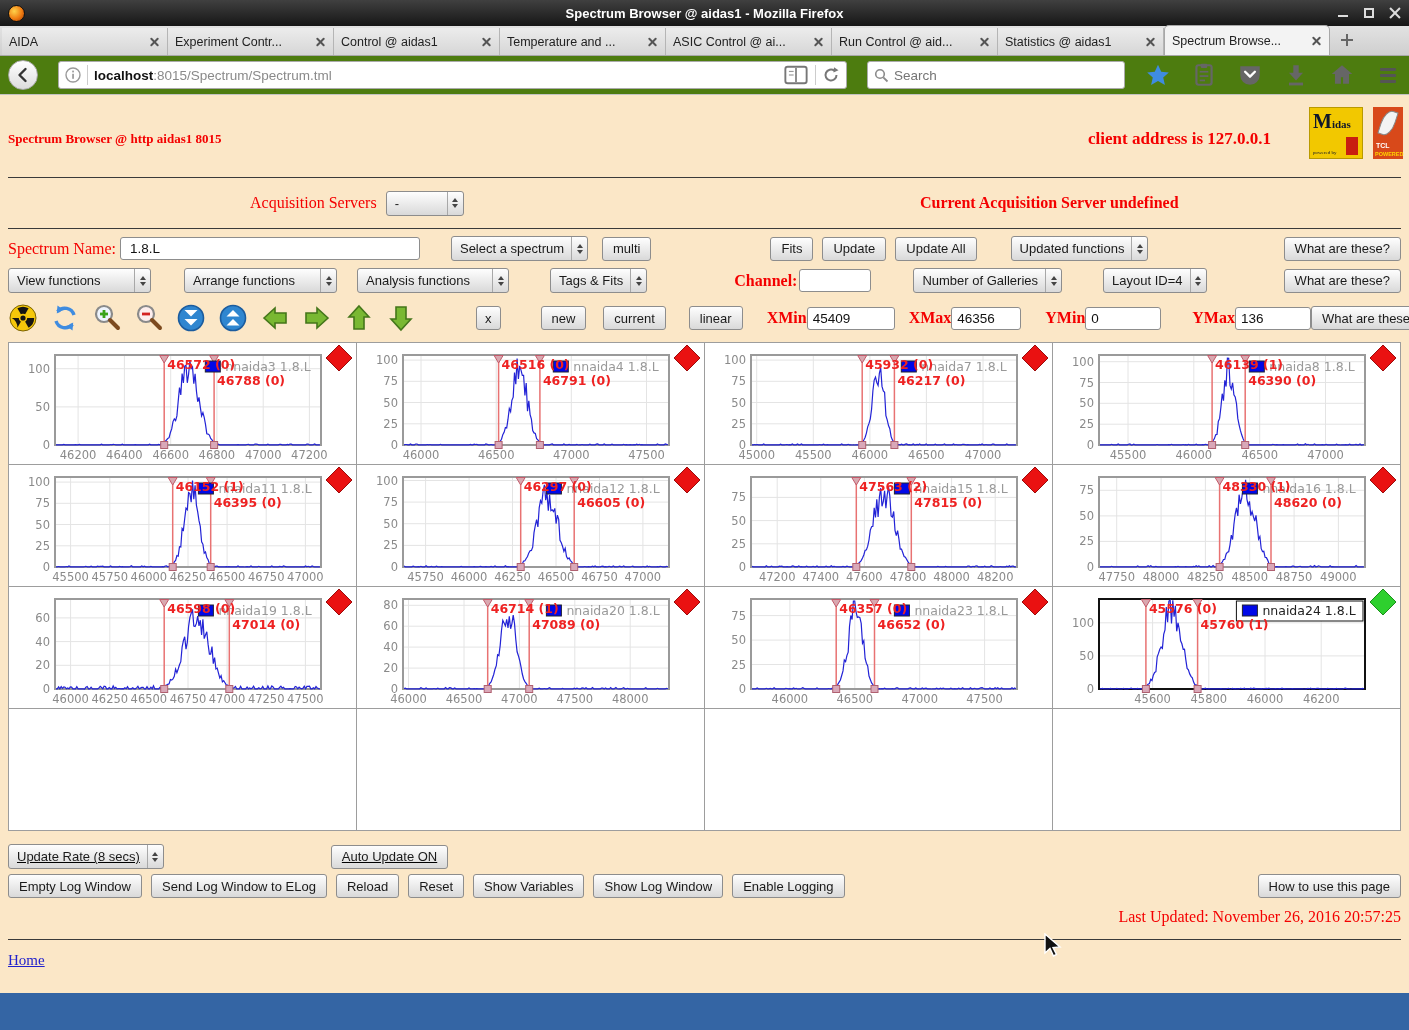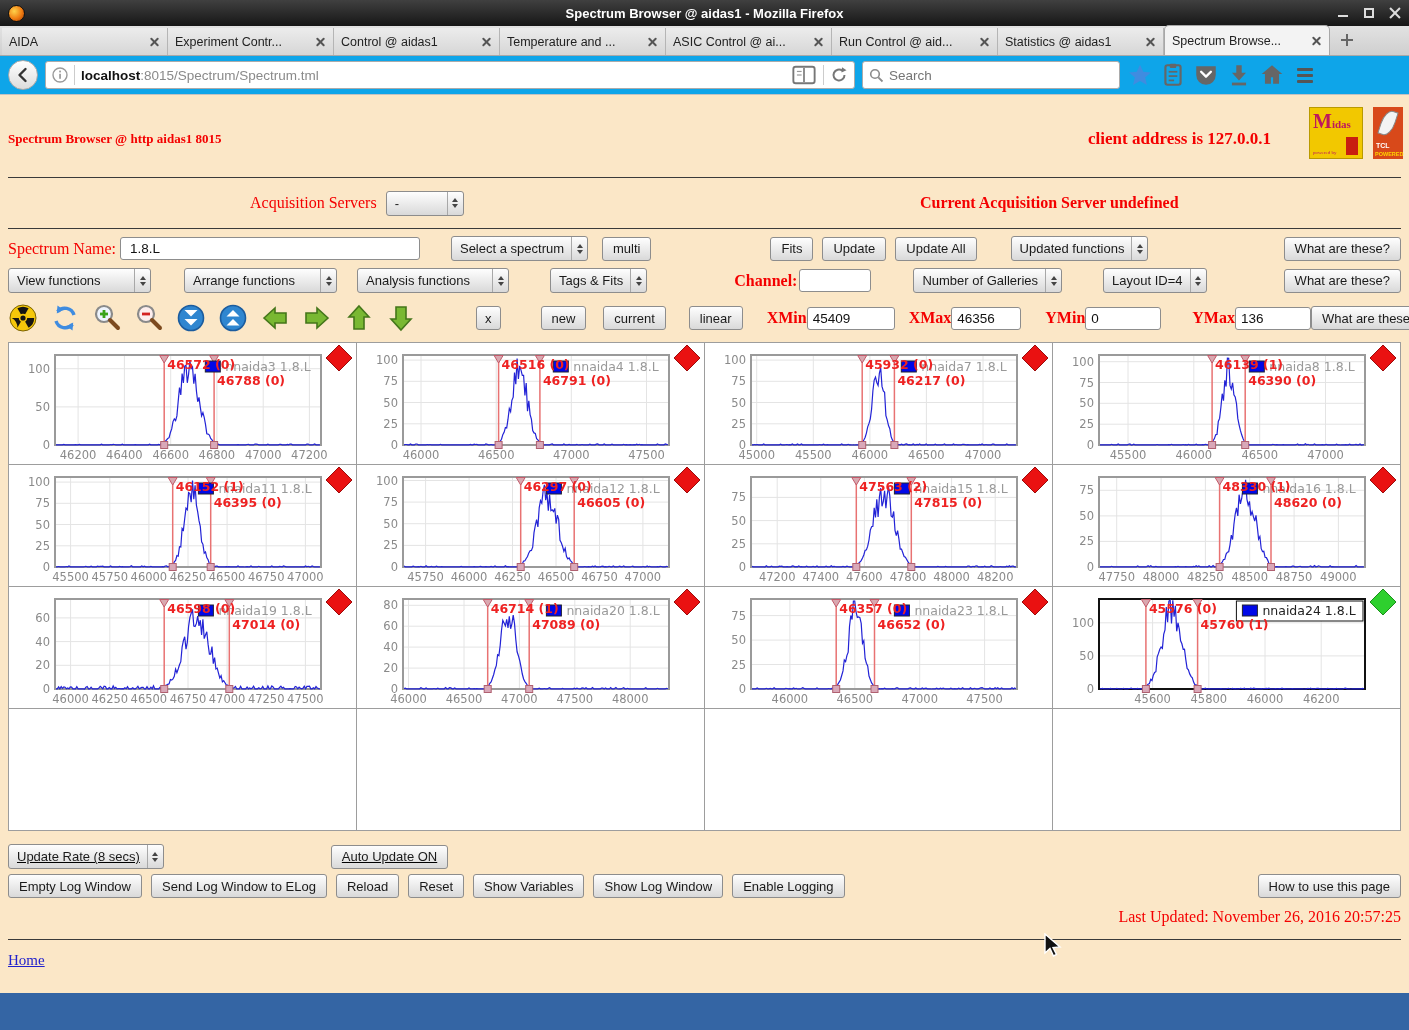--- a/index.html
+++ b/index.html
@@ -25,40 +25,40 @@
   .tab .lbl { flex:1; white-space:nowrap; overflow:hidden; text-overflow:ellipsis; }
   .tclose { width:11px; height:11px; position:relative; margin-left:5px; flex:none; }
   .tclose::before,.tclose::after { content:""; position:absolute; left:0; top:4.5px; width:11px; height:2px; background:#555; border-radius:1px; }
   .tclose::before { transform:rotate(45deg); } .tclose::after { transform:rotate(-45deg); }
   .newtab { width:26px; height:24px; margin:0 0 2px 4px; position:relative; }
   .newtab::before,.newtab::after { content:""; position:absolute; background:#666; }
   .newtab::before { left:7px; top:10px; width:12px; height:2px; }
   .newtab::after { left:12px; top:5px; width:2px; height:12px; }
 
   
-  .navbar { height:39px; background:#0ea5e9; border-bottom:1px solid #c2c2c2; display:flex; align-items:center; padding:0 8px; gap:7px; }
+  .navbar { height:39px; background:#4d7c0f; border-bottom:1px solid #c2c2c2; display:flex; align-items:center; padding:0 8px; gap:20px; }
   .backbtn { width:30px; height:30px; border-radius:50%; border:1px solid #a9a9a9; background:linear-gradient(#fff,#dcdcdc); display:flex; align-items:center; justify-content:center; flex:none; }
   .urlbox { flex:1; max-width:810px; height:28px; background:#fff; border:1px solid #ababab; border-radius:3px; display:flex; align-items:center; padding:0 6px; gap:6px; }
   .urltext { font-size:13.5px; color:#8a8a8a; white-space:nowrap; overflow:hidden; flex:1; }
   .urltext b { color:#111; font-weight:bold; }
   .searchbox { width:258px; height:28px; background:#fff; border:1px solid #ababab; border-radius:3px; display:flex; align-items:center; padding:0 6px; gap:5px; flex:none; }
   .searchbox input { border:none; outline:none; flex:1; font-size:13.5px; color:#444; font-family:"Liberation Sans",sans-serif; background:transparent; }
   .navico { width:26px; height:26px; display:flex; align-items:center; justify-content:center; flex:none; }
   .burger { display:flex; flex-direction:column; gap:3px; }
   .burger i { width:16px; height:3px; background:#555; border-radius:1px; }
   .vdiv { width:1px; height:20px; background:#ccc; }
 
   
   .page { height:898px; padding:8px 8px 0 8px; position:relative; background:#fbe7c7; }
   .serifred { font-family:"Liberation Serif",serif; color:#f40000; }
   .pagehead { display:flex; align-items:center; height:72px; }
   .ptitle { font-size:13px; font-weight:bold; }
   .clientaddr { font-size:17px; font-weight:bold; margin-left:auto; margin-right:130px; }
   .logos { position:absolute; right:6px; top:12px; display:flex; gap:10px; align-items:flex-start; }
-  .midaslogo { width:54px; height:52px; background:#f2c800; border:1px solid #b99a00; color:#be185d; font-family:"Liberation Serif",serif; position:relative; padding:2px 3px; }
+  .midaslogo { width:54px; height:52px; background:#f2c800; border:1px solid #b99a00; color:#0f172a; font-family:"Liberation Serif",serif; position:relative; padding:2px 3px; }
   .midaslogo .m { font-size:20px; font-weight:bold; }
   .midaslogo .rest { font-size:11px; font-weight:bold; }
   .midaslogo .sub { position:absolute; left:3px; bottom:3px; font-size:5px; }
   .midaslogo .fig { position:absolute; right:4px; bottom:3px; width:12px; height:18px; background:#c81f10; }
   .tcllogo { width:30px; height:52px; background:#d8491a; color:#fff; font-size:7px; font-weight:bold; padding:2px; position:relative; }
   .tcllogo .feather { position:absolute; top:3px; left:8px; width:14px; height:26px; background:#f3f3f3; border-radius:60% 0 60% 0; transform:rotate(18deg); border:1px solid #888; }
   .tcllogo .t1 { position:absolute; bottom:10px; left:3px; }
   .tcllogo .t2 { position:absolute; bottom:2px; left:2px; color:#ffd200; font-size:5.5px; }
   hr.rule { border:none; border-top:1px solid #3a3a3a; margin:2px 0; }
   .acqrow { height:46px; display:flex; align-items:center; position:relative; }

